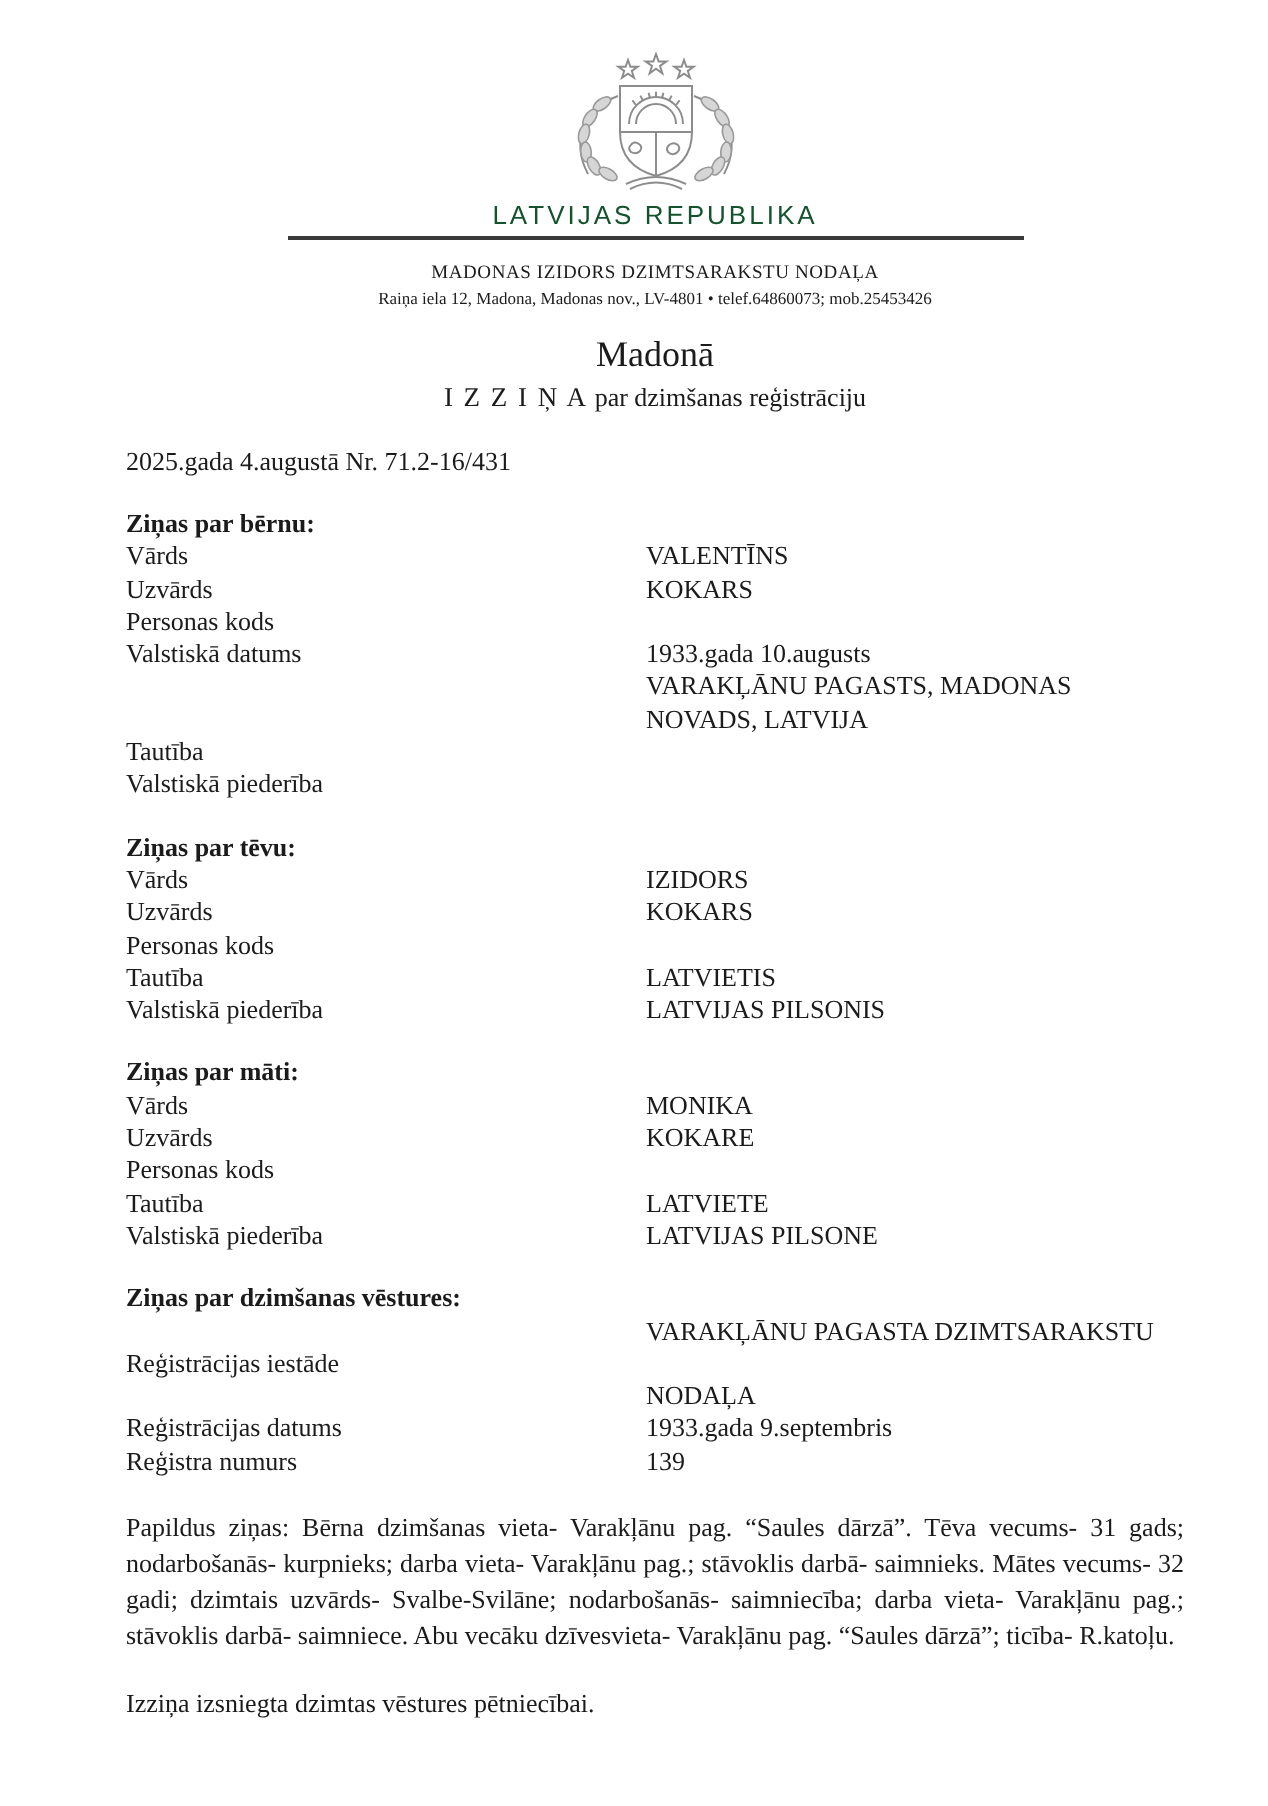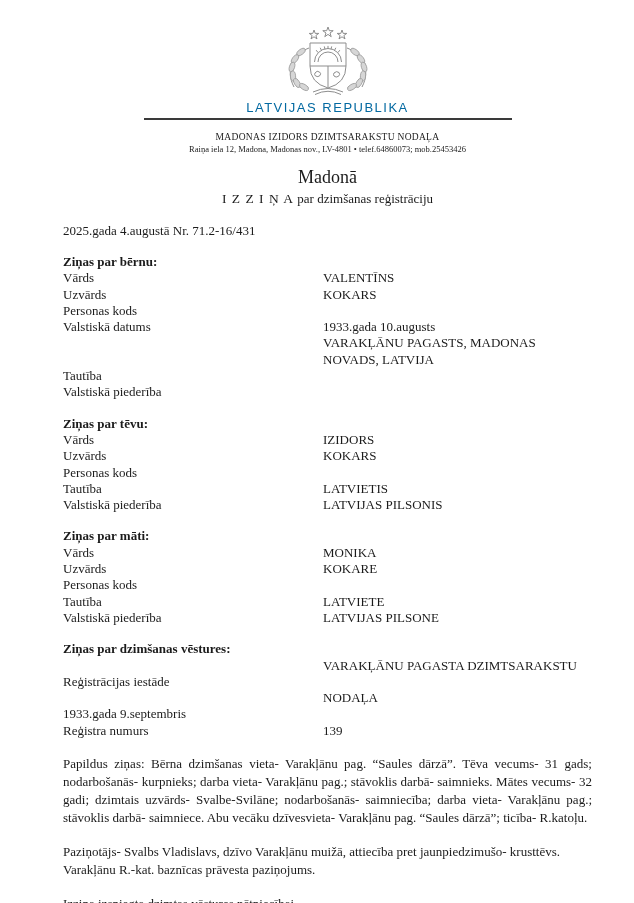--- a/index.html
+++ b/index.html
@@ -15,21 +15,21 @@
     box-sizing:border-box;
     padding:26px 42px 0 63px;
     overflow:hidden;
   }
   .center{text-align:center;}
   .emblem-wrap{height:70px;margin:0 auto 4px auto;text-align:center;}
   .country{
     font-family:"Liberation Sans","DejaVu Sans",sans-serif;
     font-size:13px;
     letter-spacing:1.5px;
-    color:#0369a1;
+    color:#14532d;
   }
   .head-rule{
     width:368px;
     height:0;
     border-top:2px solid #3a3a3a;
     margin:3px auto 0 auto;
   }
   .office-name{font-size:9.5px;letter-spacing:.3px;margin-top:12px;}
   .office-address{font-size:8.5px;margin-top:2px;}
   .issue-place{font-size:18px;margin-top:13px;}
@@ -211,25 +211,25 @@
       </div>
     <div class="row">
         <span class="label">Reģistrācijas iestāde</span>
         <span class="value"></span>
       </div>
     <div class="row">
         <span class="label"></span>
         <span class="value">NODAĻA</span>
       </div>
     <div class="row">
+        <span class="label">Reģistrācijas datums</span>
         <span class="value">1933.gada 9.septembris</span>
       </div>
     <div class="row">
         <span class="label">Reģistra numurs</span>
         <span class="value">139</span>
       </div>
   </div>
 
   <div class="para">Papildus ziņas: Bērna dzimšanas vieta- Varakļānu pag. “Saules dārzā”. Tēva vecums- 31 gads; nodarbošanās- kurpnieks; darba vieta- Varakļānu pag.; stāvoklis darbā- saimnieks. Mātes vecums- 32 gadi; dzimtais uzvārds- Svalbe-Svilāne; nodarbošanās- saimniecība; darba vieta- Varakļānu pag.; stāvoklis darbā- saimniece. Abu vecāku dzīvesvieta- Varakļānu pag. “Saules dārzā”; ticība- R.katoļu.</div>
-  <div class="para plain">Paziņotājs- Svalbs Vladislavs, dzīvo Varakļānu muižā, attiecība pret jaunpiedzimušo- krusttēvs. Varakļānu R.-kat. baznīcas prāvesta paziņojums.</div>
   <div class="para plain">Izziņa izsniegta dzimtas vēstures pētniecībai.</div>
 
 </div>
 
 </body></html>

